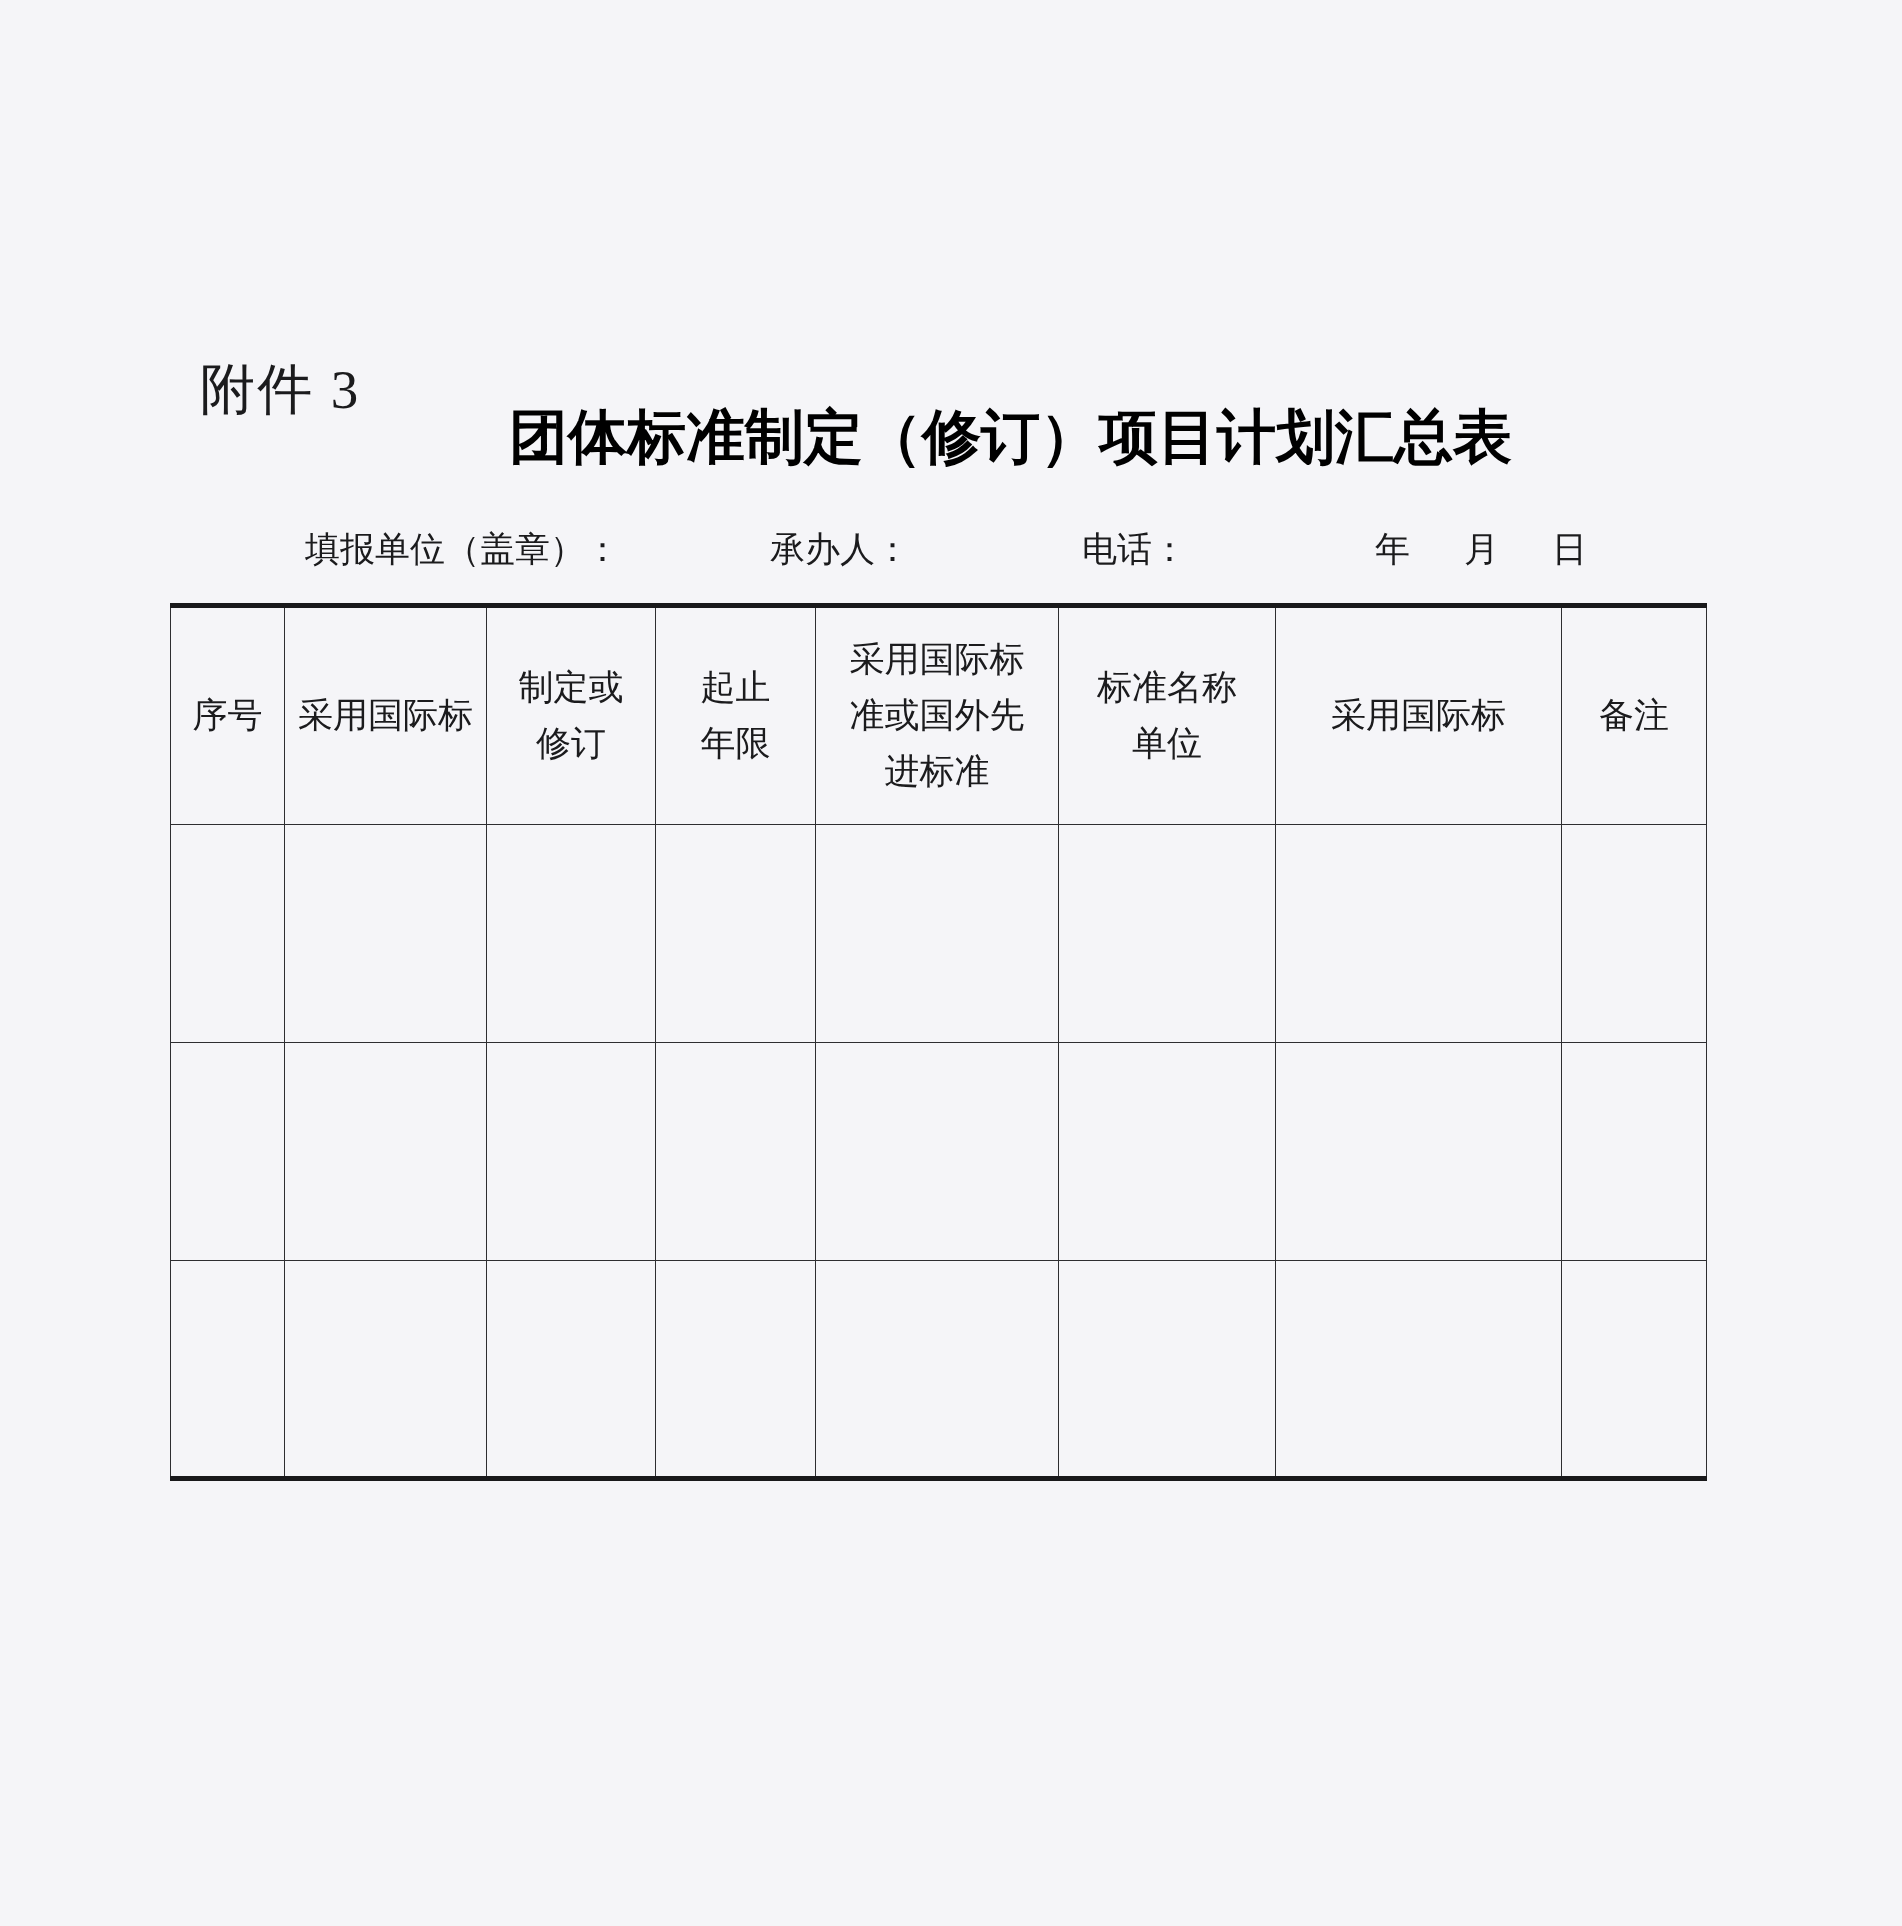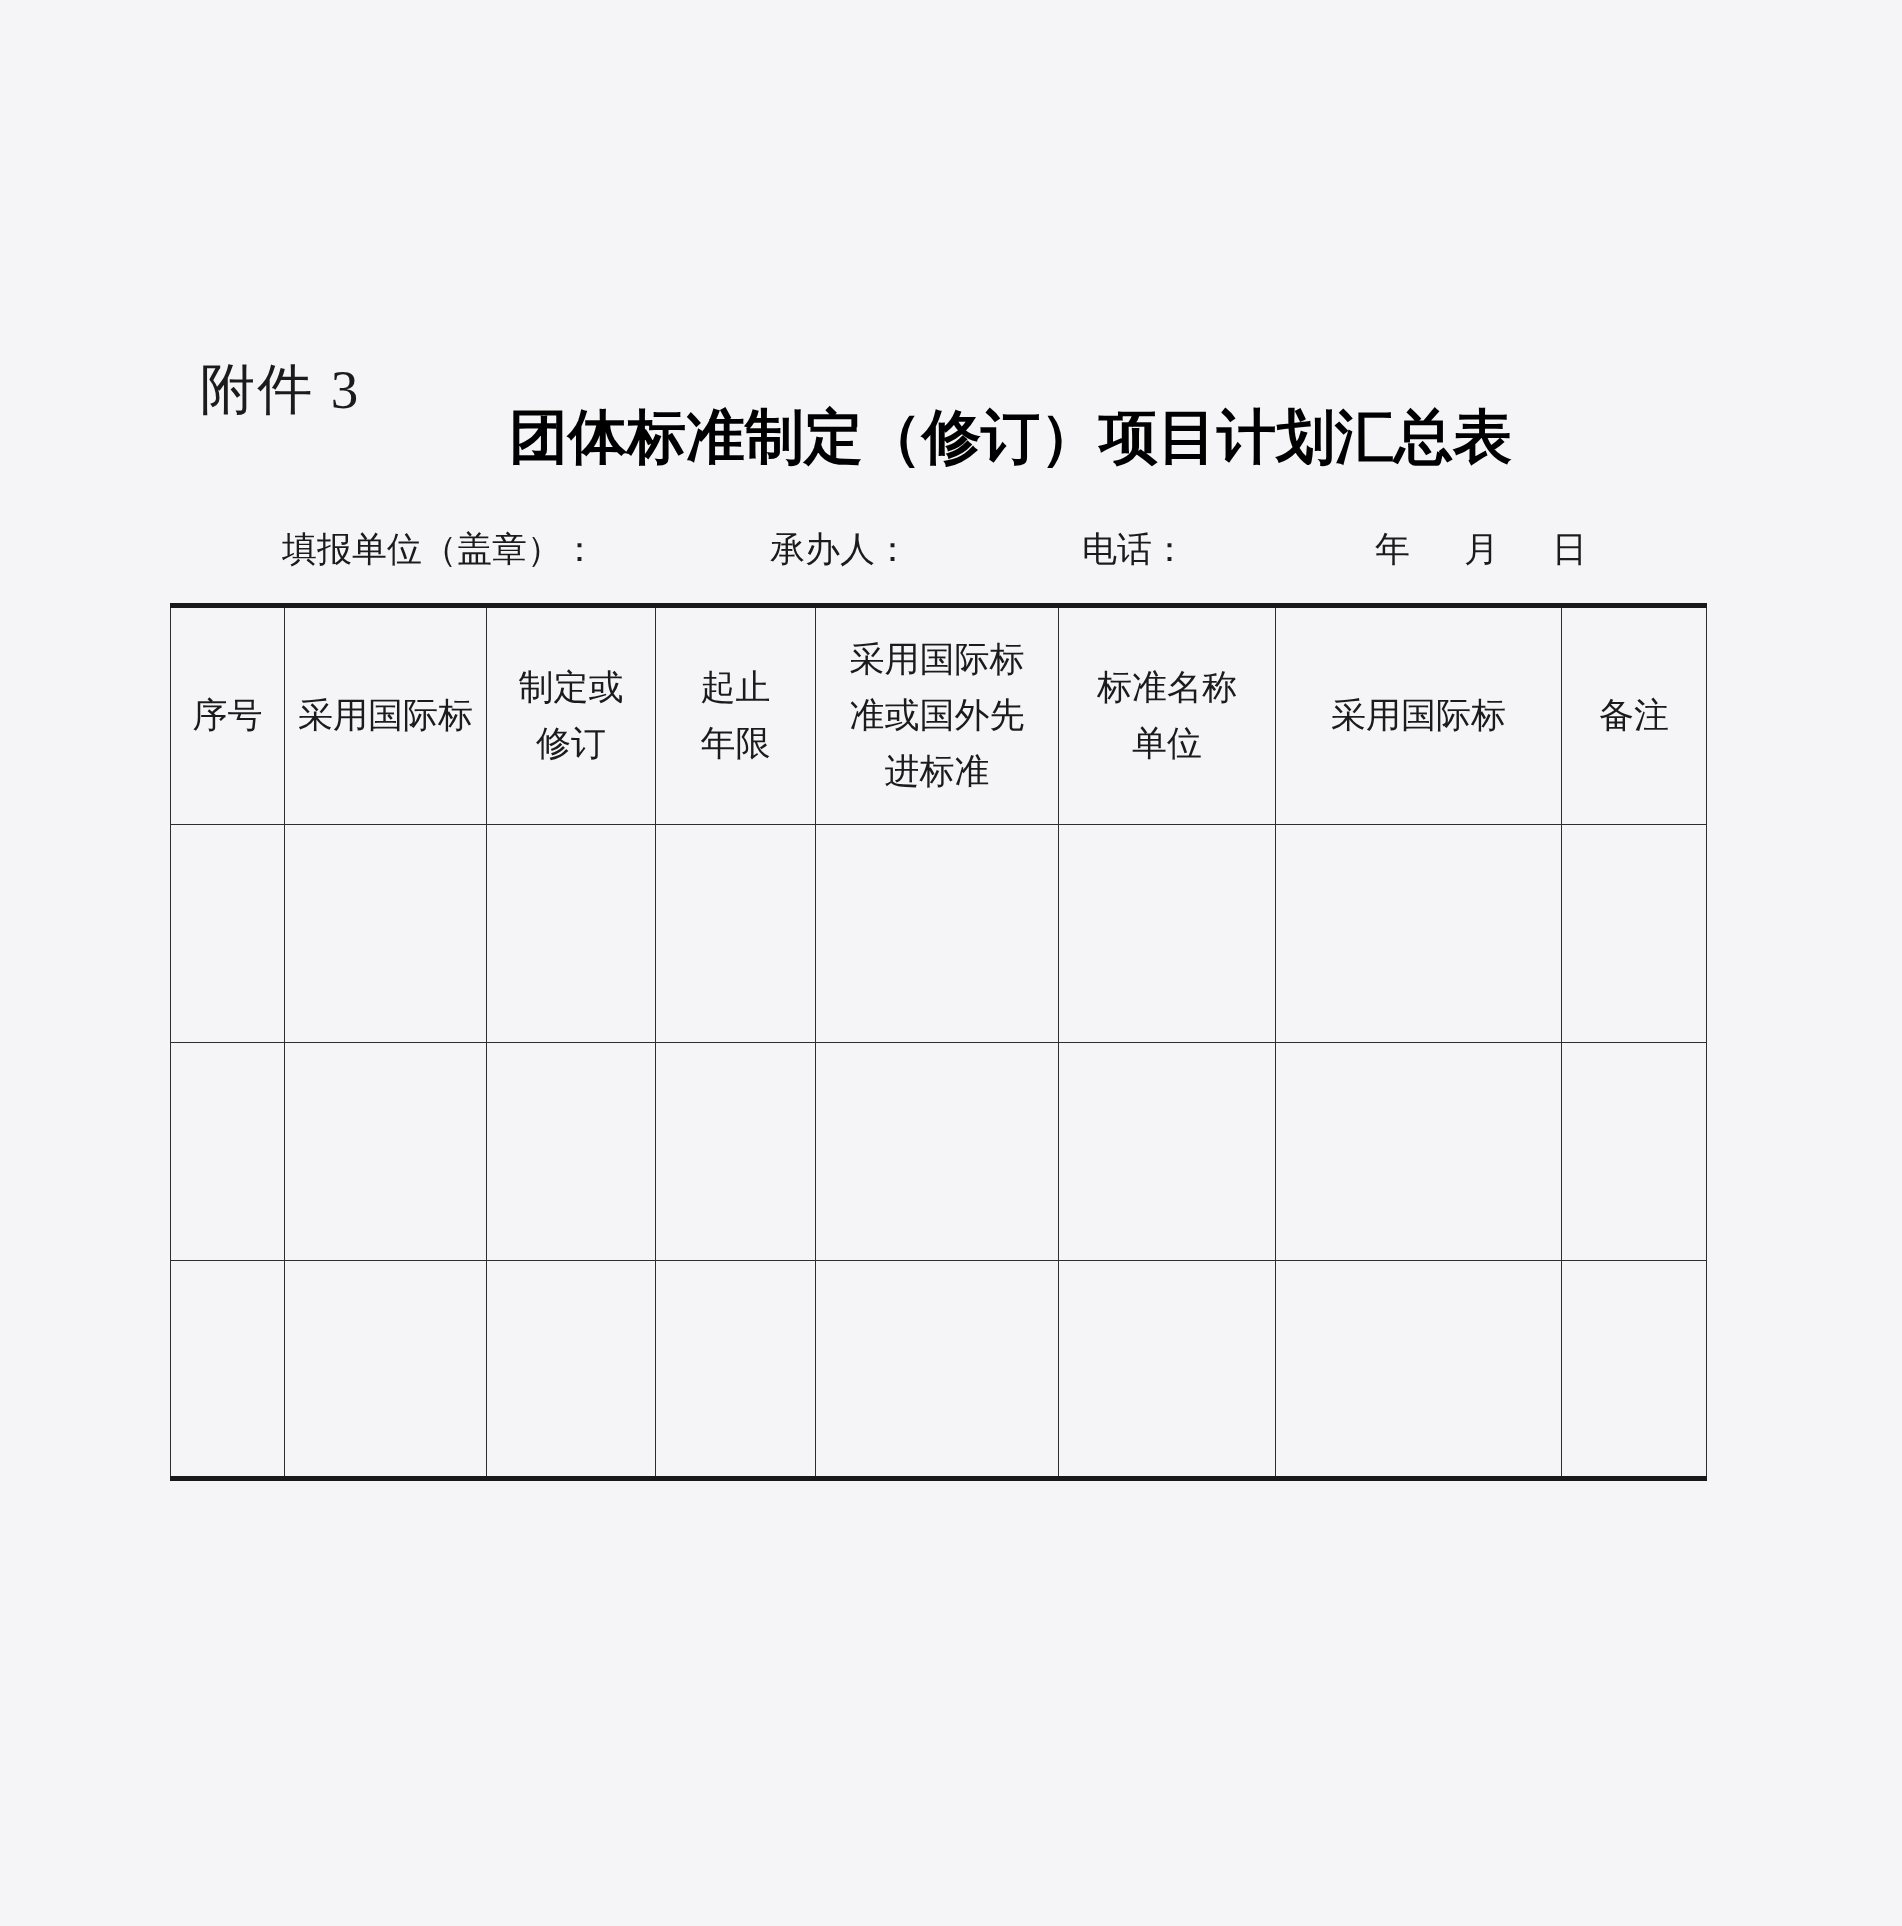--- a/index.html
+++ b/index.html
@@ -43,21 +43,21 @@
   .form-row {
     position: absolute;
     left: 0;
     top: 531px;
     width: 100%;
     height: 50px;
     font-size: 35px;
     line-height: 1.1;
   }
   .form-row span { position: absolute; white-space: nowrap; }
-  .pos-unit    { left: 282px; }
+  .pos-unit    { left: 305px; }
   .pos-handler { left: 770px; }
   .pos-phone   { left: 1082px; }
   .pos-year    { left: 1375px; }
   .pos-month   { left: 1464px; }
   .pos-day     { left: 1552px; }
 
   table.standards-table {
     position: absolute;
     left: 170px;
     top: 603px;

